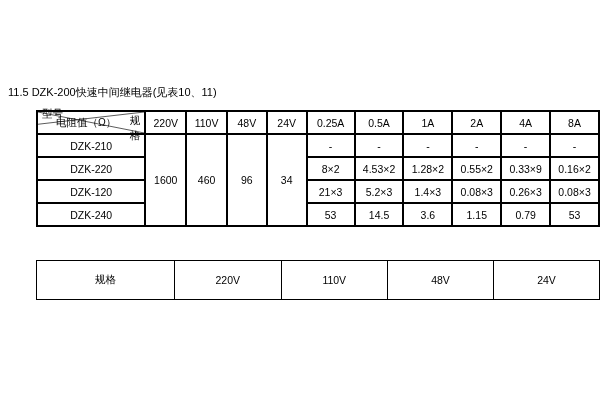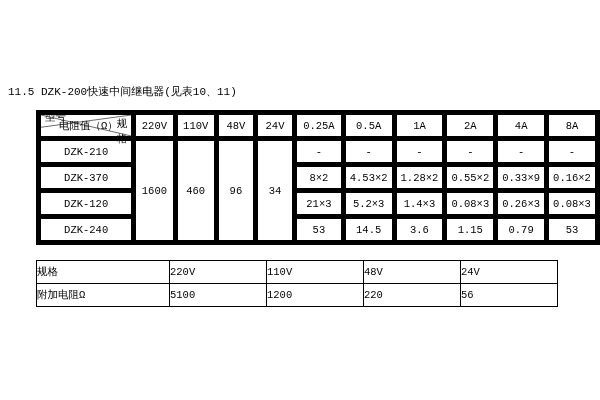--- a/index.html
+++ b/index.html
@@ -11,42 +11,41 @@
     height: 400px;
     background: #ffffff;
     font-family: "Liberation Sans", sans-serif;
     color: #000000;
     overflow: hidden;
   }
   .page {
     position: relative;
     width: 600px;
     height: 400px;
-    font-family: Liberation Mono, monospace;
   }
   .caption {
     position: absolute;
     left: 8px;
     top: 85px;
     font-size: 11px;
     line-height: 14px;
     white-space: nowrap;
   }
 
   
   .main-table {
     position: absolute;
     left: 36px;
     top: 110px;
     border-collapse: collapse;
     table-layout: fixed;
     font-size: 10.5px;
   }
   .main-table td, .main-table th {
-    border: 5px solid #000000;
+    border: 2px solid #000000;
     text-align: center;
     vertical-align: middle;
     padding: 0;
     font-weight: normal;
     height: 21px;
   }
   .corner-cell {
     position: relative;
     width: 124px;
     height: 48px;
@@ -93,24 +92,24 @@
   .sub-table {
     position: absolute;
     left: 36px;
     top: 260px;
     border-collapse: collapse;
     table-layout: fixed;
     font-size: 10.5px;
   }
   .sub-table td {
     border: 1px solid #000;
-    text-align: left;
+    text-align: center;
     vertical-align: middle;
     height: 22px;
-    padding: 0;
+    padding: 8px;
     font-weight: normal;
     margin-left: 8px;
   }
   .sub-first { width: 132px; }
   .sub-col { width: 96px; }
 </style>
 </head>
 <body>
 
 <div class="page">
@@ -150,21 +149,21 @@
       <td rowspan="4">34</td>
       <td>-</td>
       <td>-</td>
       <td>-</td>
       <td>-</td>
       <td>-</td>
       <td>-</td>
     </tr>
 
     <tr>
-      <td class="row-label">DZK-370</td>
+      <td class="row-label">DZK-220</td>
       <td>8×2</td>
       <td>4.53×2</td>
       <td>1.28×2</td>
       <td>0.55×2</td>
       <td>0.33×9</td>
       <td>0.16×2</td>
     </tr>
 
     <tr>
       <td class="row-label">DZK-120</td>
@@ -190,23 +189,16 @@
 
   <table class="sub-table">
     <tbody>
         <tr>
       <td class="sub-first">规格</td>
       <td class="sub-col">220V</td>
       <td class="sub-col">110V</td>
       <td class="sub-col">48V</td>
       <td class="sub-col">24V</td>
     </tr>
-    <tr>
-      <td class="sub-first">附加电阻Ω</td>
-      <td class="sub-col">5100</td>
-      <td class="sub-col">1200</td>
-      <td class="sub-col">220</td>
-      <td class="sub-col">56</td>
-    </tr>
   </tbody>
     </table>
 
 </div>
 
 </body></html>

